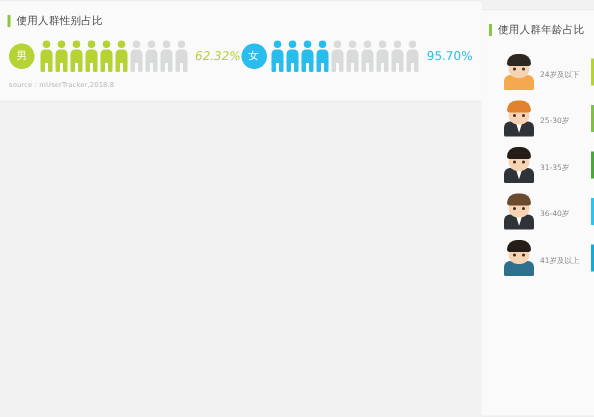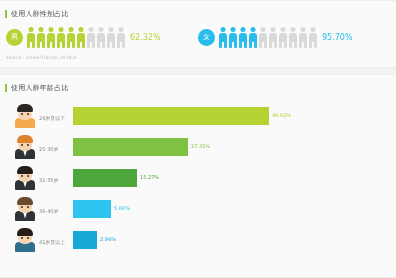--- a/index.html
+++ b/index.html
@@ -14,21 +14,21 @@
     font-family: "DejaVu Sans", "Liberation Sans", sans-serif;
     -webkit-font-smoothing: antialiased;
   }
 
   .page {
     width: 396px;
     height: 278px;
     box-sizing: border-box;
     background: #f2f2f2;
     display: flex;
-    flex-direction: column;
+    flex-direction: row;
   }
 
   
   .card {
     background: #fafafa;
     border: 1px solid #eeeeee;
     border-left: none;
     border-right: none;
     box-sizing: border-box;
     position: relative;
@@ -141,21 +141,21 @@
   .p-male   { color: #b5d334; }
   .p-female { color: #29bdee; }
   .p-empty  { color: #d9dada; }
 
   .pct {
     font-size: 8px;
     margin-left: 5px;
     white-space: nowrap;
     line-height: 1;
   }
-  .pct-male   { color: #b5d334; }
+  .pct-male   { color: #b5d334; font-style: italic; }
   .pct-female { color: #29bdee; }
 
   .source {
     font-size: 4.5px;
     color: #b8b8b8;
     padding-left: 6px;
     margin-top: 7px;
     letter-spacing: 0.1px;
     white-space: nowrap;
   }

